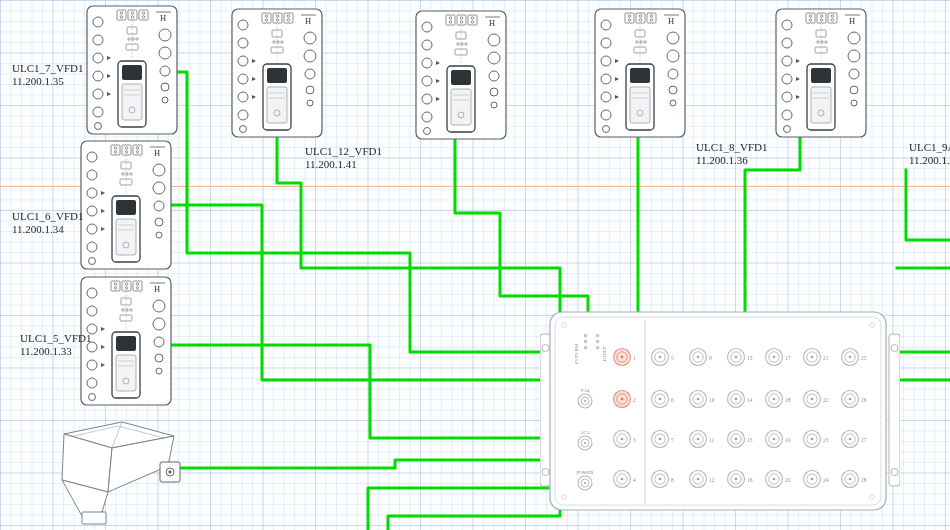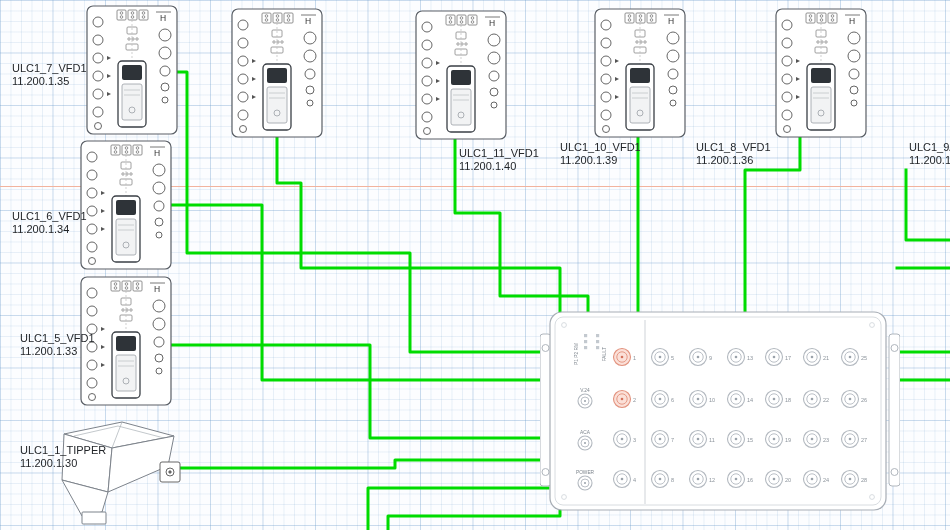--- a/index.html
+++ b/index.html
@@ -1,18 +1,18 @@
 <!DOCTYPE html>
 <html><head>
 <meta charset="utf-8">
 <style>
   html,body{margin:0;padding:0;background:#fff;}
   .canvas{
     position:relative;width:950px;height:530px;overflow:hidden;
-    font-family:Liberation Sans, sans-serif;
+    font-family:Liberation Serif, serif;
     background-color:#fcfdff;
     background-image:
       linear-gradient(to right, rgba(120,165,210,.16) 1px, transparent 1px),
       linear-gradient(to bottom, rgba(120,165,210,.16) 1px, transparent 1px),
       linear-gradient(to right, rgba(110,155,205,.26) 1px, transparent 1px),
       linear-gradient(to bottom, rgba(110,155,205,.26) 1px, transparent 1px);
     background-size:10.5px 10.5px,10.5px 10.5px,52.5px 52.5px,52.5px 52.5px;
   }
   .redline{position:absolute;left:0;top:186px;width:950px;height:1px;background:#f2b39e;z-index:1;}
   svg.wires{position:absolute;left:0;top:0;z-index:2;}
@@ -370,42 +370,34 @@
         <circle class="pi" cx="310" cy="171" r="5.2"></circle>
         <circle class="pd" cx="310" cy="171" r="1.3"></circle>
         <text class="pn" x="321" y="173.5">28</text>
       </g>
   </svg>
 
   <div class="dev-label" style="left:12px;top:62px">
     <div>ULC1_7_VFD1</div>
     <div>11.200.1.35</div>
   </div>
-  <div class="dev-label" style="left:459px;top:147px">
-    <div>ULC1_11_VFD1</div>
-    <div>11.200.1.40</div>
-  </div>
-  <div class="dev-label" style="left:560px;top:141px">
-    <div>ULC1_10_VFD1</div>
-    <div>11.200.1.39</div>
+  <div class="dev-label" style="left:305px;top:145px">
+    <div>ULC1_12_VFD1</div>
+    <div>11.200.1.41</div>
   </div>
   <div class="dev-label" style="left:696px;top:141px">
     <div>ULC1_8_VFD1</div>
     <div>11.200.1.36</div>
   </div>
   <div class="dev-label" style="left:909px;top:141px">
     <div>ULC1_9A</div>
     <div>11.200.1.</div>
   </div>
   <div class="dev-label" style="left:12px;top:210px">
     <div>ULC1_6_VFD1</div>
     <div>11.200.1.34</div>
   </div>
   <div class="dev-label" style="left:20px;top:332px">
     <div>ULC1_5_VFD1</div>
     <div>11.200.1.33</div>
   </div>
-  <div class="dev-label" style="left:20px;top:444px">
-    <div>ULC1_1_TIPPER</div>
-    <div>11.200.1.30</div>
-  </div>
 
 </div>
 
 </body></html>

